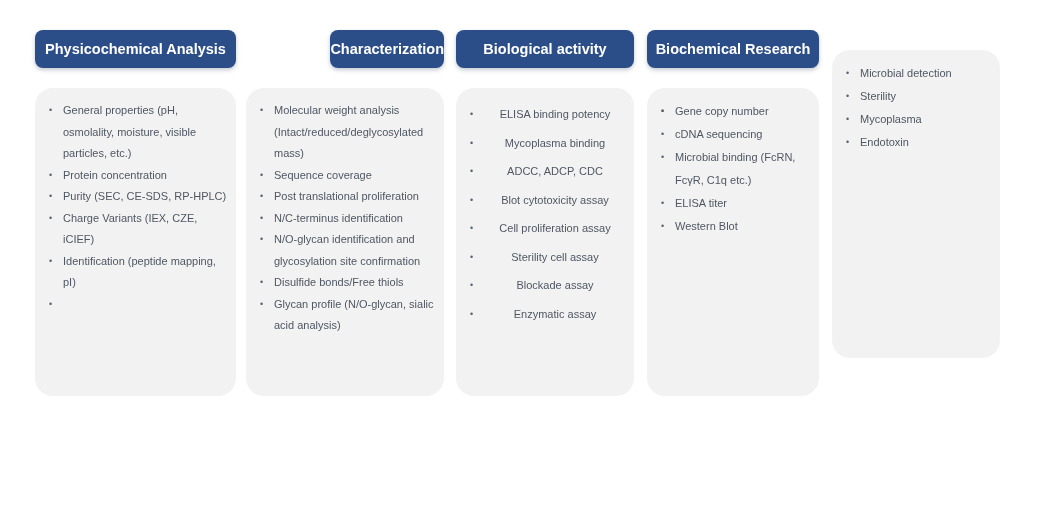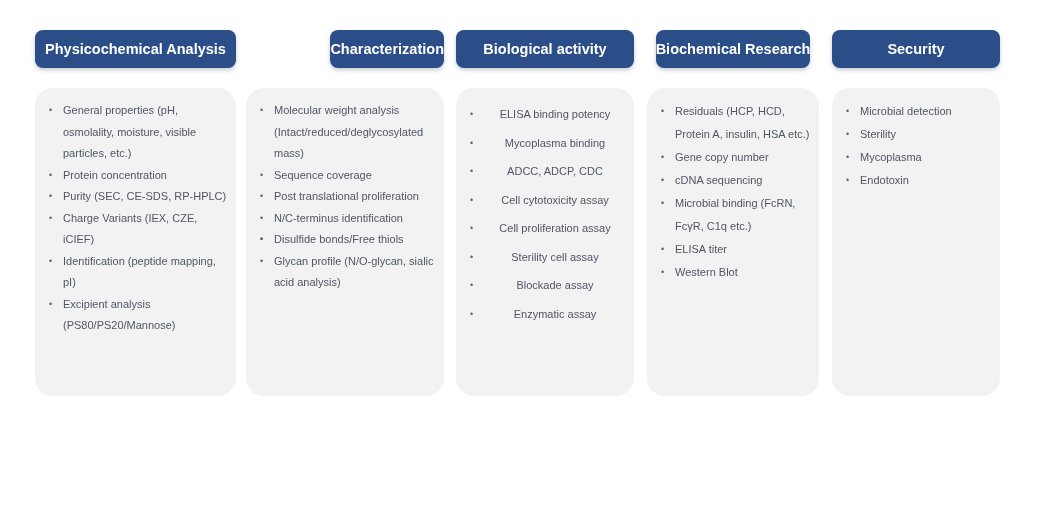--- a/index.html
+++ b/index.html
@@ -21,21 +21,21 @@
   }
   .columns {
     display: flex;
     align-items: flex-start;
     padding-top: 30px;
   }
   .column { display: flex; flex-direction: column; }
   .column:nth-child(1) { width: 201px; margin-left: 35px; }
   .column:nth-child(2) { width: 198px; margin-left: 10px; align-items: flex-end; }
   .column:nth-child(3) { width: 178px; margin-left: 12px; text-align: center; }
-  .column:nth-child(4) { width: 172px; margin-left: 13px; align-items: center; }
+  .column:nth-child(4) { width: 172px; margin-left: 13px; }
   .column:nth-child(5) { width: 168px; margin-left: 13px; }
 
   .col-header {
     height: 38px;
     border-radius: 8px;
     background: var(--header-bg, #2b4d88);
     color: var(--header-text, #ffffff);
     display: flex;
     align-items: center;
     justify-content: center;
@@ -91,80 +91,77 @@
     <header class="col-header">
       <span class="col-title">Physicochemical Analysis</span>
     </header>
     <div class="col-box">
       <ul class="items">
             <li class="item"><span class="bullet">•</span><span class="item-text">General properties (pH, osmolality, moisture, visible particles, etc.)</span></li>
             <li class="item"><span class="bullet">•</span><span class="item-text">Protein concentration</span></li>
             <li class="item"><span class="bullet">•</span><span class="item-text">Purity (SEC,  CE-SDS, RP-HPLC)</span></li>
             <li class="item"><span class="bullet">•</span><span class="item-text">Charge Variants (IEX, CZE, iCIEF)</span></li>
             <li class="item"><span class="bullet">•</span><span class="item-text">Identification (peptide mapping, pI)</span></li>
-            <li class="item"><span class="bullet">•</span><span class="item-text">Excipient analysis (PS80/PS20/Mannose)</span></li>
+            <li class="item"><span class="bullet">•</span></li>
           </ul>
     </div>
   </section>
 
   <section class="column">
     <header class="col-header">
       <span class="col-title">Characterization</span>
     </header>
     <div class="col-box">
       <ul class="items">
             <li class="item"><span class="bullet">•</span><span class="item-text">Molecular weight analysis (Intact/reduced/deglycosylated mass)</span></li>
             <li class="item"><span class="bullet">•</span><span class="item-text">Sequence coverage</span></li>
             <li class="item"><span class="bullet">•</span><span class="item-text">Post translational proliferation</span></li>
             <li class="item"><span class="bullet">•</span><span class="item-text">N/C-terminus identification</span></li>
-            <li class="item"><span class="bullet">•</span></li>
+            <li class="item"><span class="bullet">•</span><span class="item-text">N/O-glycan identification and glycosylation site confirmation</span></li>
             <li class="item"><span class="bullet">•</span><span class="item-text">Disulfide bonds/Free thiols</span></li>
             <li class="item"><span class="bullet">•</span><span class="item-text">Glycan profile (N/O-glycan, sialic acid analysis)</span></li>
           </ul>
     </div>
   </section>
 
   <section class="column">
     <header class="col-header">
       <span class="col-title">Biological activity</span>
     </header>
     <div class="col-box">
       <ul class="items">
             <li class="item"><span class="bullet">•</span><span class="item-text">ELISA binding potency</span></li>
             <li class="item"><span class="bullet">•</span><span class="item-text">Mycoplasma binding</span></li>
             <li class="item"><span class="bullet">•</span><span class="item-text">ADCC, ADCP, CDC</span></li>
-            <li class="item"><span class="bullet">•</span><span class="item-text">Cell cytotoxicity assay</span></li>
+            <li class="item"><span class="bullet">•</span><span class="item-text">Blot cytotoxicity assay</span></li>
             <li class="item"><span class="bullet">•</span><span class="item-text">Cell proliferation assay</span></li>
             <li class="item"><span class="bullet">•</span><span class="item-text">Sterility cell assay</span></li>
             <li class="item"><span class="bullet">•</span><span class="item-text">Blockade assay</span></li>
             <li class="item"><span class="bullet">•</span><span class="item-text">Enzymatic assay</span></li>
           </ul>
     </div>
   </section>
 
   <section class="column">
     <header class="col-header">
       <span class="col-title">Biochemical Research</span>
     </header>
     <div class="col-box">
       <ul class="items">
-            <li class="item"><span class="bullet">•</span><span class="item-text">Residuals (HCP, HCD, Protein A, insulin, HSA etc.)</span></li>
+            <li class="item"><span class="bullet">•</span></li>
             <li class="item"><span class="bullet">•</span><span class="item-text">Gene copy number</span></li>
             <li class="item"><span class="bullet">•</span><span class="item-text">cDNA sequencing</span></li>
             <li class="item"><span class="bullet">•</span><span class="item-text">Microbial binding (FcRN, FcγR, C1q etc.)</span></li>
             <li class="item"><span class="bullet">•</span><span class="item-text">ELISA titer</span></li>
             <li class="item"><span class="bullet">•</span><span class="item-text">Western Blot</span></li>
           </ul>
     </div>
   </section>
 
   <section class="column">
-    <header class="col-header">
-      <span class="col-title">Security</span>
-    </header>
     <div class="col-box">
       <ul class="items">
             <li class="item"><span class="bullet">•</span><span class="item-text">Microbial detection</span></li>
             <li class="item"><span class="bullet">•</span><span class="item-text">Sterility</span></li>
             <li class="item"><span class="bullet">•</span><span class="item-text">Mycoplasma</span></li>
             <li class="item"><span class="bullet">•</span><span class="item-text">Endotoxin</span></li>
           </ul>
     </div>
   </section>
 </div>

